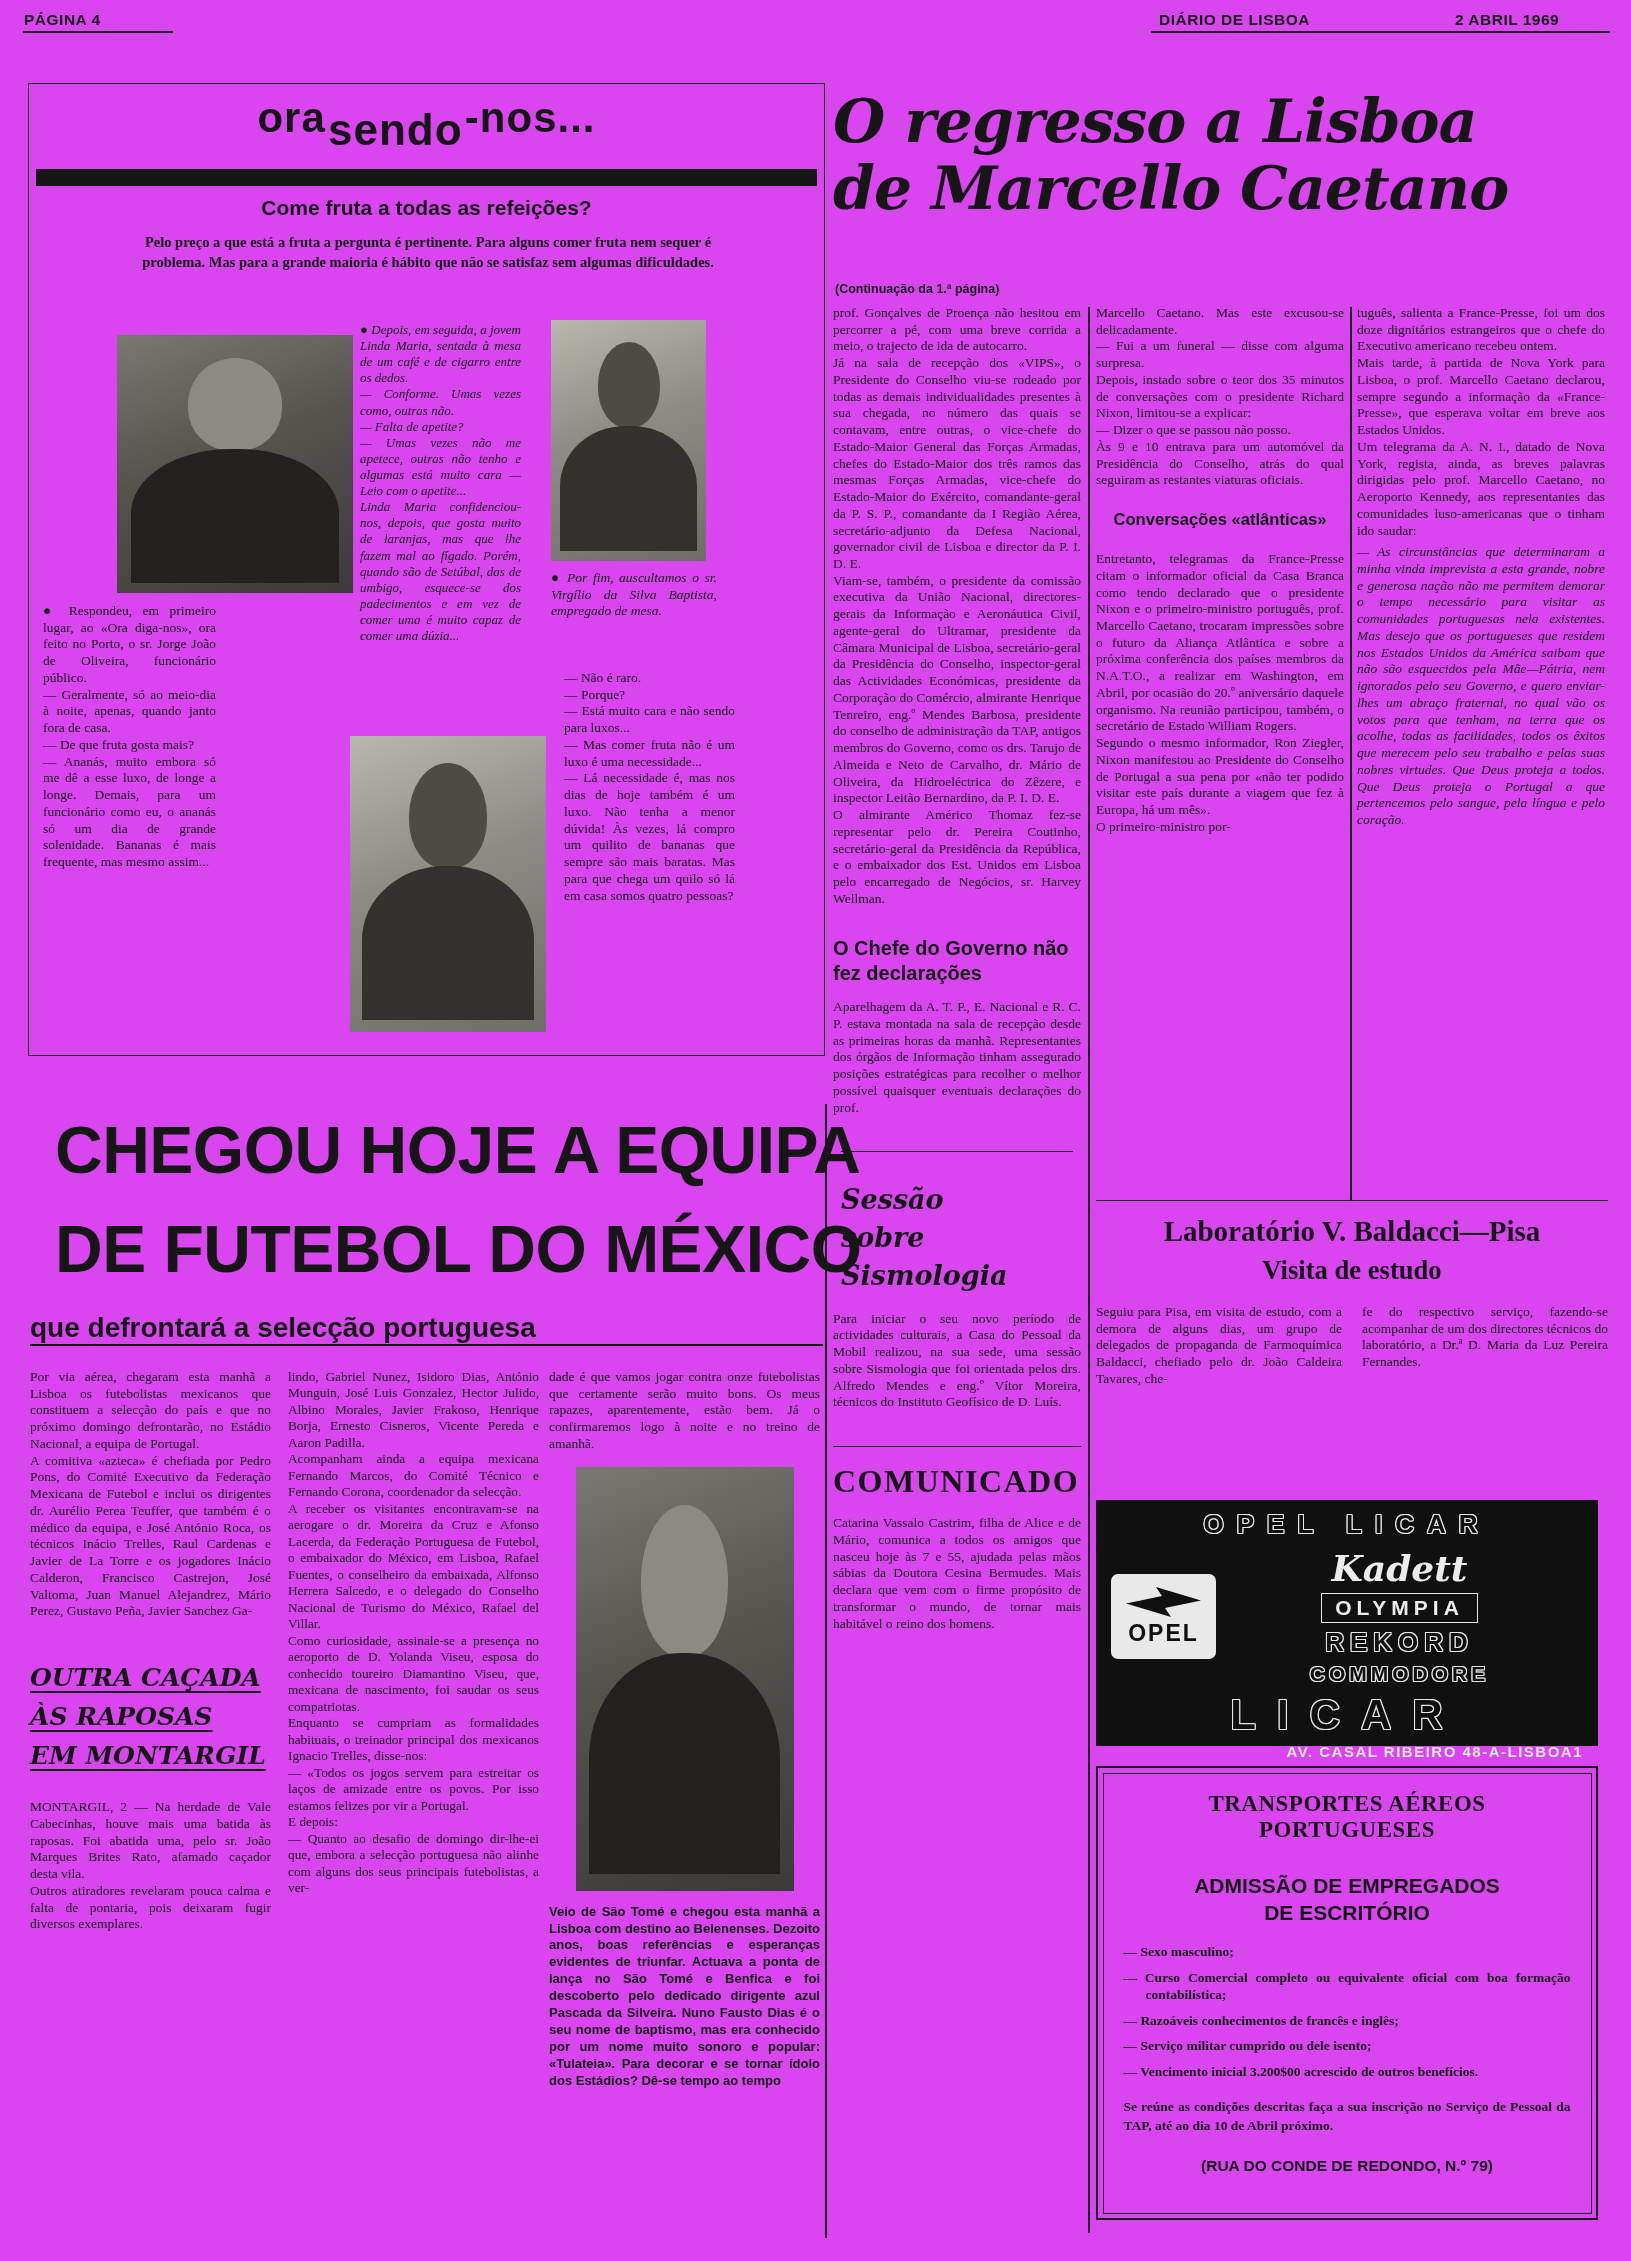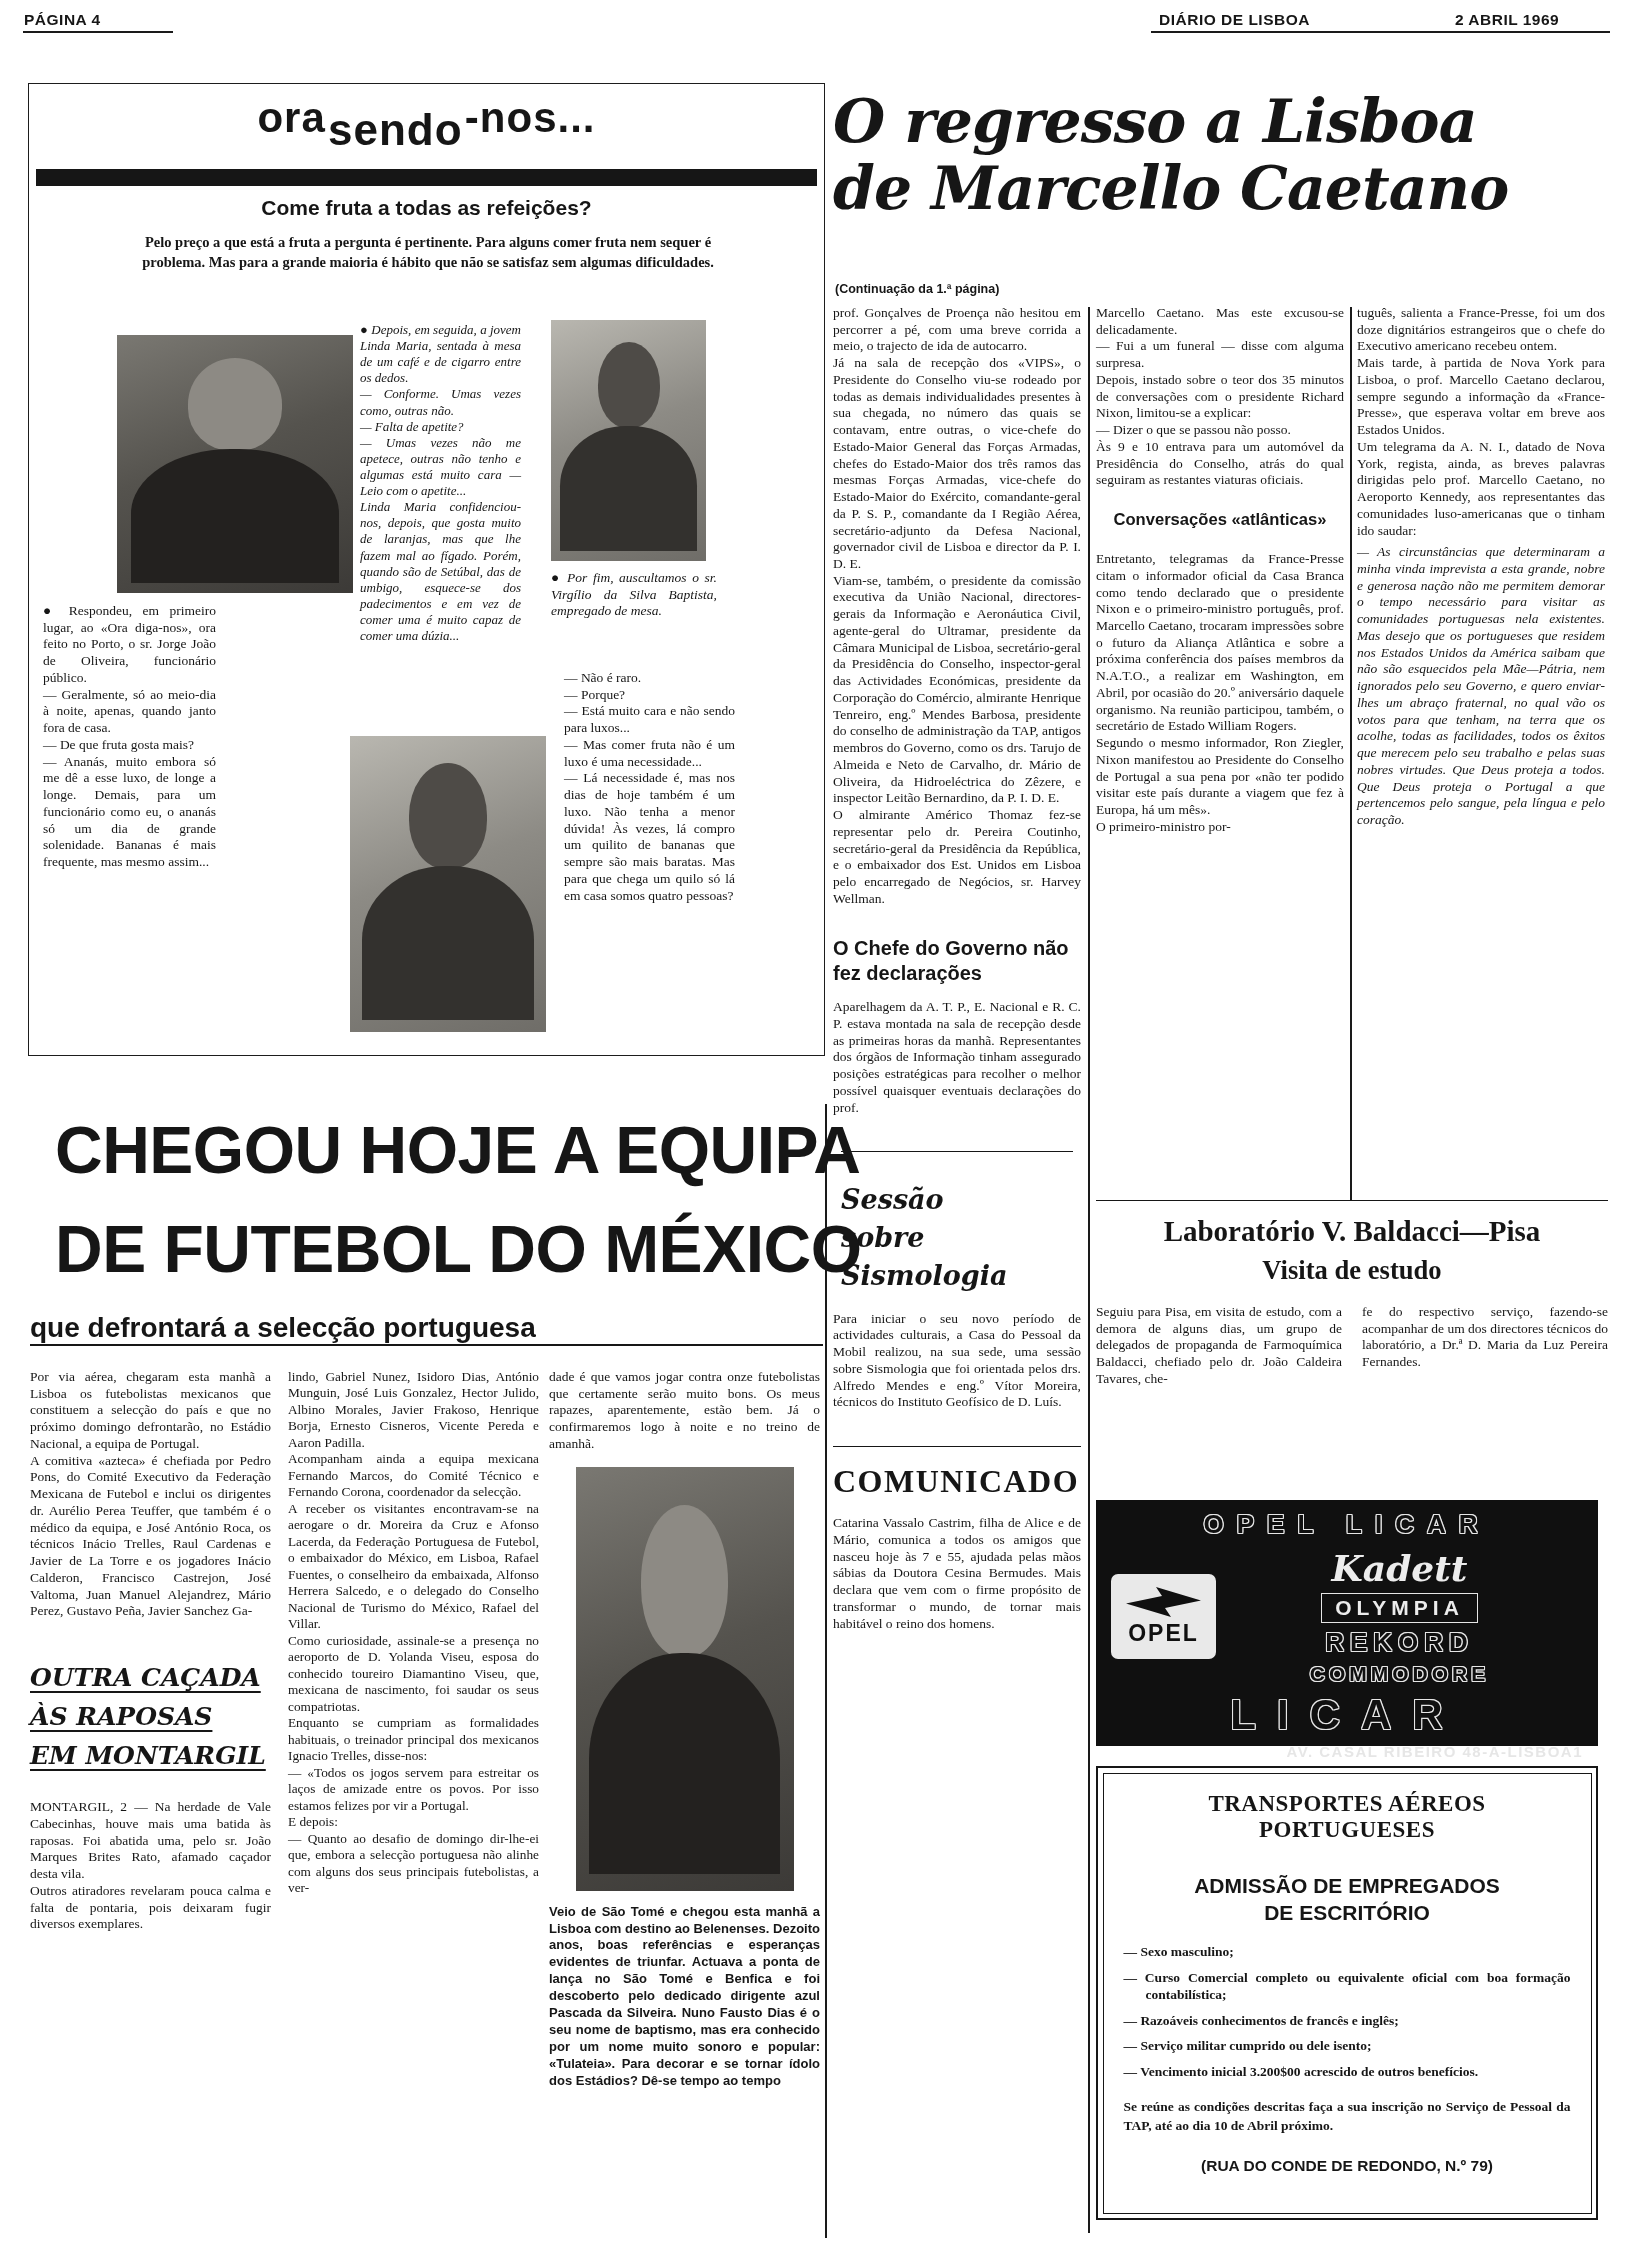--- a/index.html
+++ b/index.html
@@ -1,19 +1,19 @@
 <!DOCTYPE html>
 <html style="font-size:8px"><head>
 <meta charset="utf-8">
 <style>
   * { margin:0; padding:0; box-sizing:border-box; }
   html,body { background:#6b6b6b; }
   .page {
     position:relative; width:1631px; height:2261px;
-    background:#ffffff; color:#161616; overflow:hidden;
+    background:#d946ef; color:#161616; overflow:hidden;
     font-family:"Liberation Serif", serif;
   }
   .abs { position:absolute; }
   .coltext {
     font-size:13.5px; line-height:1.24; text-align:justify;
     white-space:pre-line; font-family:"Liberation Serif", serif;
   }
   .rule { background:#1a1a1a; }
   
   .hdr { font-family:"Liberation Sans", sans-serif; font-weight:bold; font-size:15.5px; letter-spacing:0.5px; }

